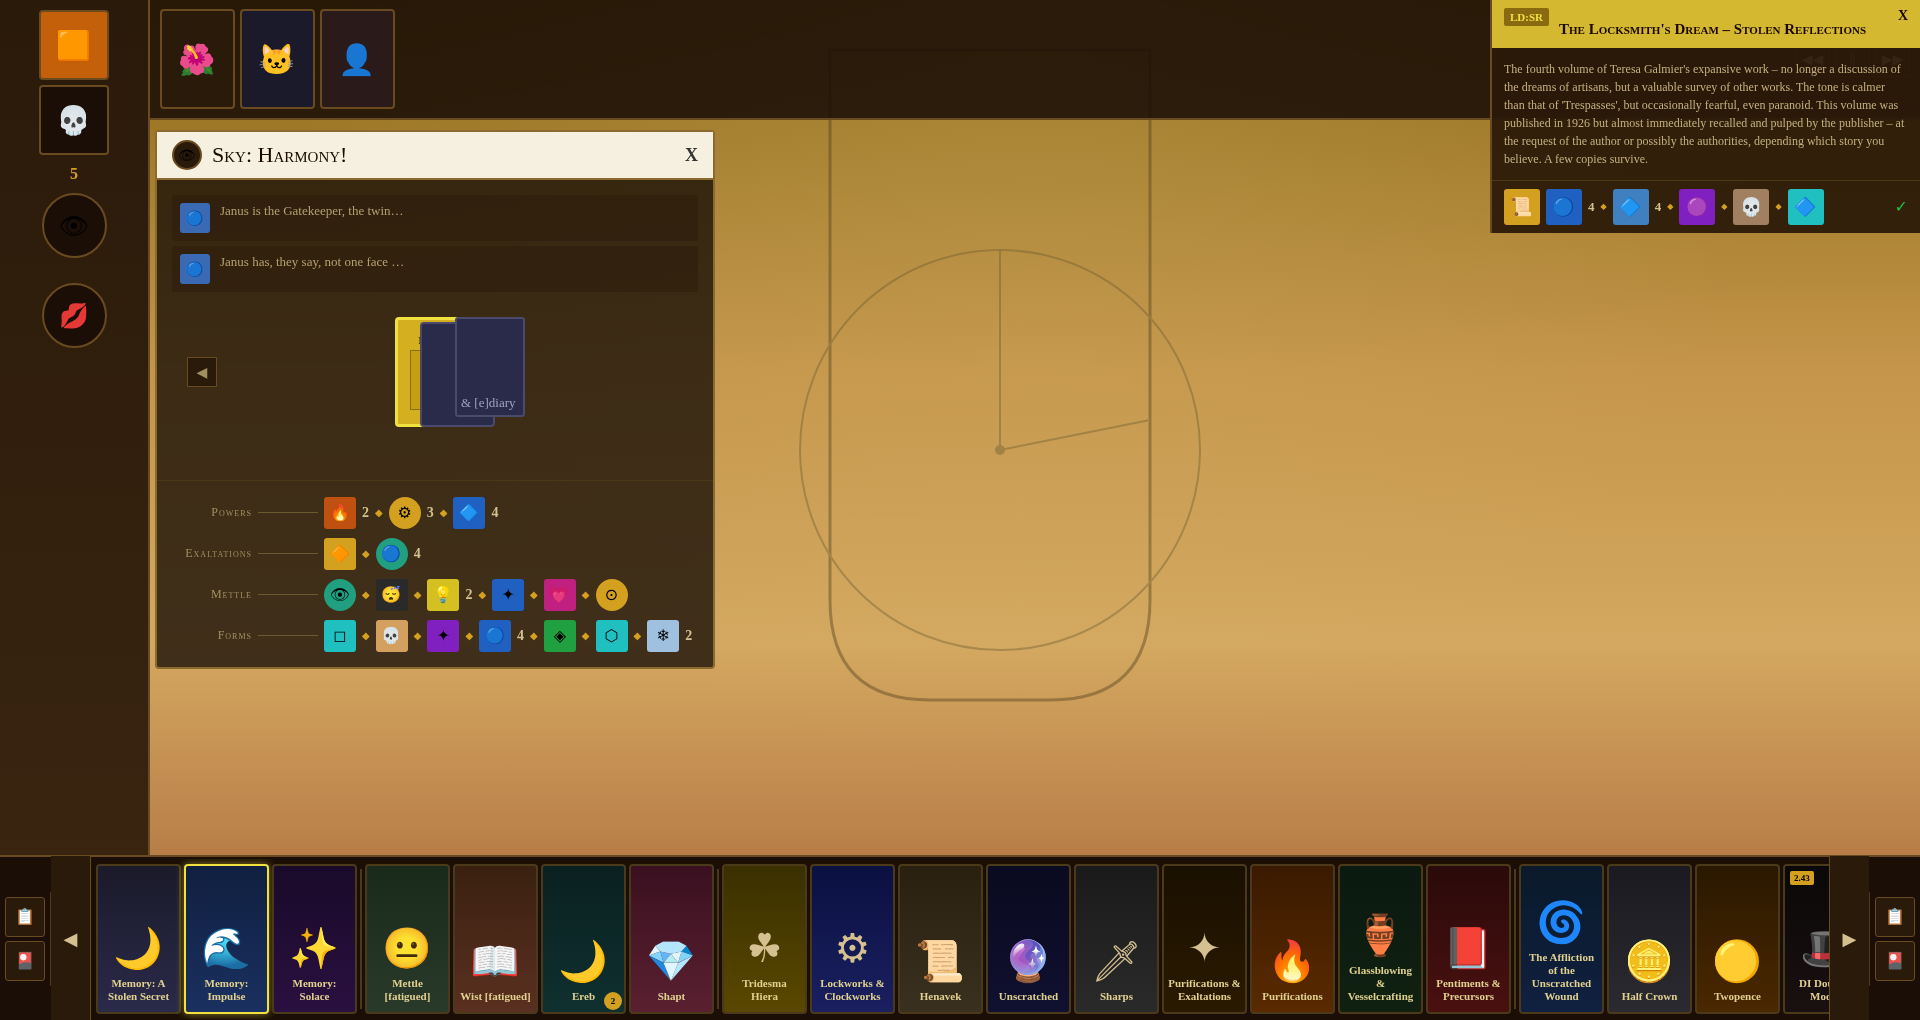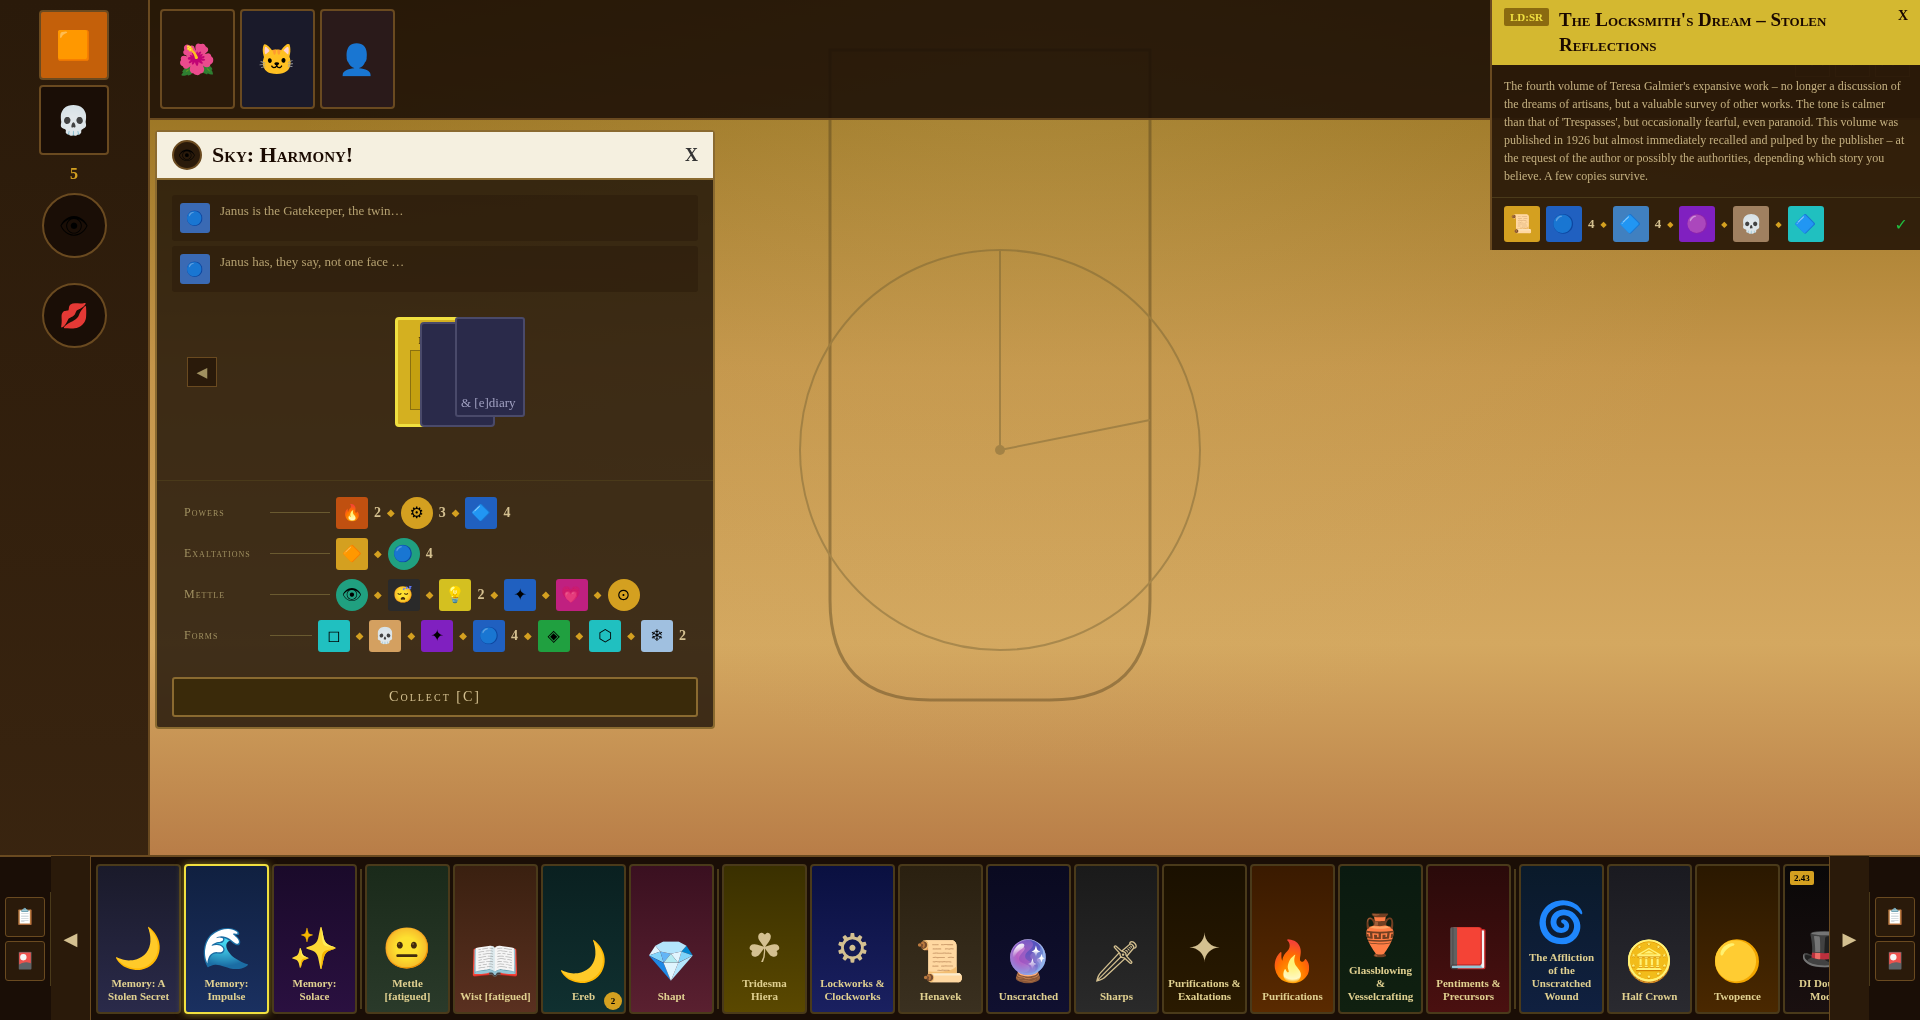--- a/index.html
+++ b/index.html
@@ -94,21 +94,21 @@
       padding: 8px 15px;
       display: flex;
       align-items: center;
       gap: 10px;
       border-bottom: 2px solid #8a6a30;
     }
 
     .modal-title {
       font-size: 22px;
       color: #1a0a00;
-      font-weight: bold;
+      font-weight: normal;
       font-variant: small-caps;
       flex: 1;
     }
 
     .modal-close {
       color: #333;
       font-size: 18px;
       cursor: pointer;
       font-weight: bold;
     }
@@ -206,22 +206,23 @@
       border: 2px solid #4a4a6a;
       border-radius: 4px;
       background: #2a2a4a;
       position: absolute;
       right: -20px;
       top: 5px;
     }
 
     
     .stats-section {
-      padding: 8px 27px;
+      padding: 8px 15px;
       border-top: 1px solid #4a3a1a;
+      text-align: right;
     }
 
     .stat-row {
       display: flex;
       align-items: center;
       gap: 6px;
       margin: 6px 0;
       min-height: 35px;
     }
 
@@ -376,26 +377,27 @@
       background: #8a6a10;
       color: #f0e040;
       padding: 3px 6px;
       font-size: 11px;
       font-weight: bold;
       border-radius: 2px;
       white-space: nowrap;
     }
 
     .right-panel-title {
-      font-size: 19px;
+      font-size: 15px;
       font-weight: bold;
       color: #1a0800;
       font-variant: small-caps;
       line-height: 1.3;
       flex: 1;
+      margin-top: 12px;
     }
 
     .right-panel-close {
       color: #1a0800;
       cursor: pointer;
       font-size: 14px;
       font-weight: bold;
     }
 
     .right-panel-body {
@@ -742,21 +744,20 @@
       <span class="stat-dot">◆</span>
       <div class="stat-icon icon-green">◈</div>
       <span class="stat-dot">◆</span>
       <div class="stat-icon icon-cyan">⬡</div>
       <span class="stat-dot">◆</span>
       <div class="stat-icon" style="background:#a0c0e0">❄</div>
       <span class="stat-number">2</span>
     </div>
   </div>
 
-  <div class="collect-button">Collect [C]</div>
 </div>
 
 <div class="right-panel">
   <div class="right-panel-header">
     <div class="right-panel-badge">LD:SR</div>
     <div class="right-panel-title">The Locksmith's Dream – Stolen Reflections</div>
     <div class="right-panel-close">X</div>
   </div>
   <div class="right-panel-body">
     <p>The fourth volume of Teresa Galmier's expansive work – no longer a discussion of the dreams of artisans, but a valuable survey of other works. The tone is calmer than that of 'Trespasses', but occasionally fearful, even paranoid. This volume was published in 1926 but almost immediately recalled and pulped by the publisher – at the request of the author or possibly the authorities, depending which story you believe. A few copies survive.</p>

